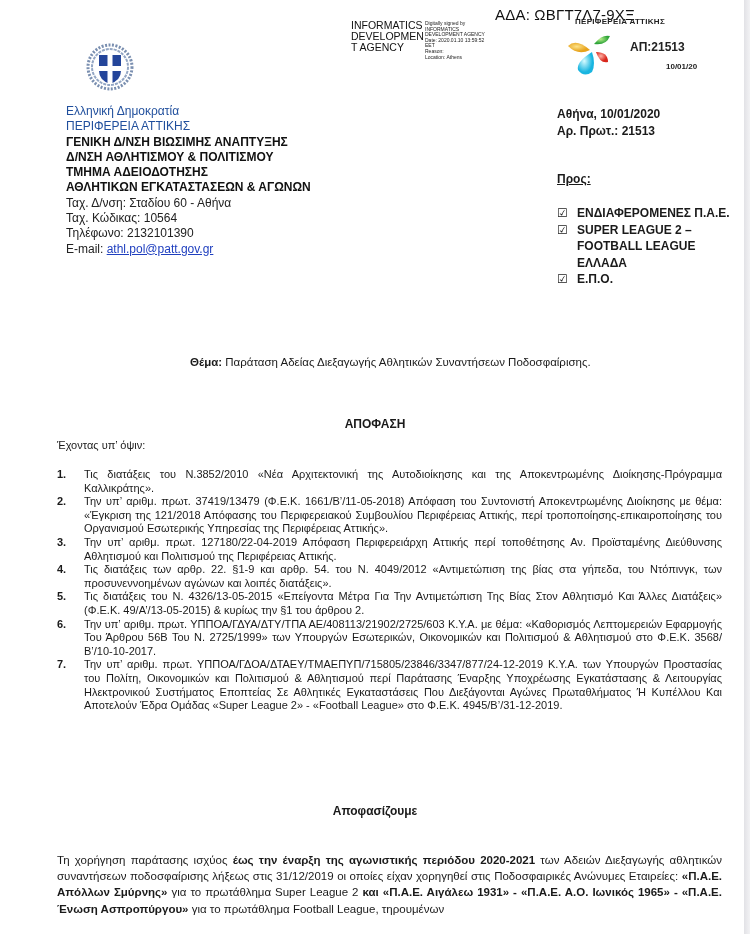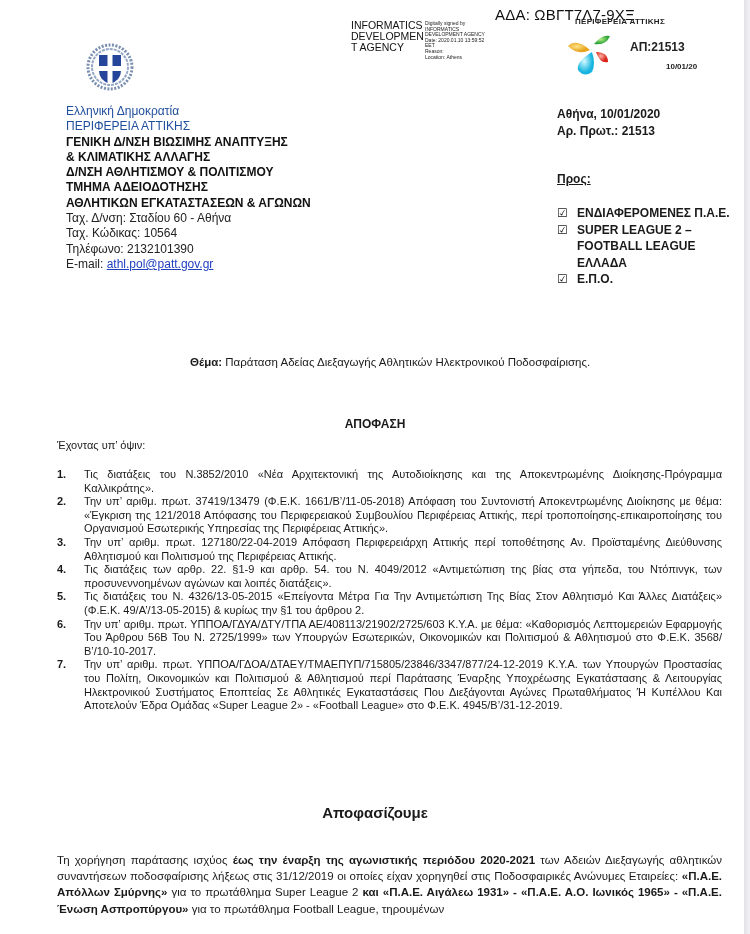--- a/index.html
+++ b/index.html
@@ -43,21 +43,21 @@
   .subject { left: 190px; top: 356px; font-size: 11.5px; }
   .subject b { font-weight: bold; }
   .apofasi { left: 0; width: 750px; top: 417px; text-align: center; font-size: 12px; font-weight: bold; }
   .having { left: 57px; top: 439px; font-size: 11px; }
 
   .items { left: 57px; top: 468px; width: 665px; font-size: 11px; line-height: 13.6px; }
   .items .item { display: flex; margin-bottom: 0px; }
   .items .num { width: 27px; flex: none; font-weight: bold; }
   .items .txt { flex: 1; text-align: justify; }
 
-  .apofasizoume { left: 0; width: 750px; top: 804px; text-align: center; font-size: 15px; font-weight: bold; }
+  .apofasizoume { left: 0; width: 750px; top: 804px; text-align: center; font-size: 12px; font-weight: bold; }
   .decision { left: 57px; top: 852px; width: 665px; font-size: 11.5px; line-height: 16.2px; text-align: justify; }
   .decision b { font-weight: bold; }
 </style>
 </head>
 <body>
 
 <div class="right-edge"></div>
 
 <svg class="abs emblem" viewBox="0 0 48 50">
   <circle cx="24" cy="25" r="22" fill="none" stroke="#7a8fb0" stroke-width="3" stroke-dasharray="2 1.5"></circle>
@@ -110,21 +110,20 @@
   <path d="M26 22 Q30 34 26 42 Q18 48 12 40 Q10 32 26 22 Z" fill="url(#gB)"></path>
 </svg>
 
 <div class="abs stamp-ap">ΑΠ:21513</div>
 <div class="abs stamp-date">10/01/20</div>
 
 <div class="abs hdr">
   <div class="blue">Ελληνική Δημοκρατία</div>
   <div class="blue">ΠΕΡΙΦΕΡΕΙΑ ΑΤΤΙΚΗΣ</div>
   <div class="bold">ΓΕΝΙΚΗ Δ/ΝΣΗ ΒΙΩΣΙΜΗΣ ΑΝΑΠΤΥΞΗΣ</div>
-  <div class="bold">&amp; ΚΛΙΜΑΤΙΚΗΣ ΑΛΛΑΓΗΣ</div>
   <div class="bold">Δ/ΝΣΗ ΑΘΛΗΤΙΣΜΟΥ &amp; ΠΟΛΙΤΙΣΜΟΥ</div>
   <div class="bold">ΤΜΗΜΑ ΑΔΕΙΟΔΟΤΗΣΗΣ</div>
   <div class="bold">ΑΘΛΗΤΙΚΩΝ ΕΓΚΑΤΑΣΤΑΣΕΩΝ &amp; ΑΓΩΝΩΝ</div>
   <div class="plain">Ταχ. Δ/νση: Σταδίου 60 - Αθήνα</div>
   <div class="plain">Ταχ. Κώδικας: 10564</div>
   <div class="plain">Τηλέφωνο: 2132101390</div>
   <div class="plain"><span>E-mail: </span><a>athl.pol@patt.gov.gr</a></div>
 </div>
 
 <div class="abs place">
@@ -140,21 +139,21 @@
   <div class="rec">
     <span class="box">☑</span>
     <span class="rtext" style="width:120px">SUPER LEAGUE 2 – FOOTBALL LEAGUE ΕΛΛΑΔΑ</span>
   </div>
   <div class="rec">
     <span class="box">☑</span>
     <span class="rtext">Ε.Π.Ο.</span>
   </div>
 </div>
 
-<div class="abs subject"><b>Θέμα:</b><span> Παράταση Αδείας Διεξαγωγής Αθλητικών Ηλεκτρονικού Ποδοσφαίρισης.</span></div>
+<div class="abs subject"><b>Θέμα:</b><span> Παράταση Αδείας Διεξαγωγής Αθλητικών Συναντήσεων Ποδοσφαίρισης.</span></div>
 
 <div class="abs apofasi">ΑΠΟΦΑΣΗ</div>
 <div class="abs having">Έχοντας υπ’ όψιν:</div>
 
 <div class="abs items">
   <div class="item">
       <span class="num">1.</span>
       <span class="txt">Τις διατάξεις του Ν.3852/2010 «Νέα Αρχιτεκτονική της Αυτοδιοίκησης και της Αποκεντρωμένης Διοίκησης-Πρόγραμμα Καλλικράτης».</span>
     </div>
   <div class="item">

